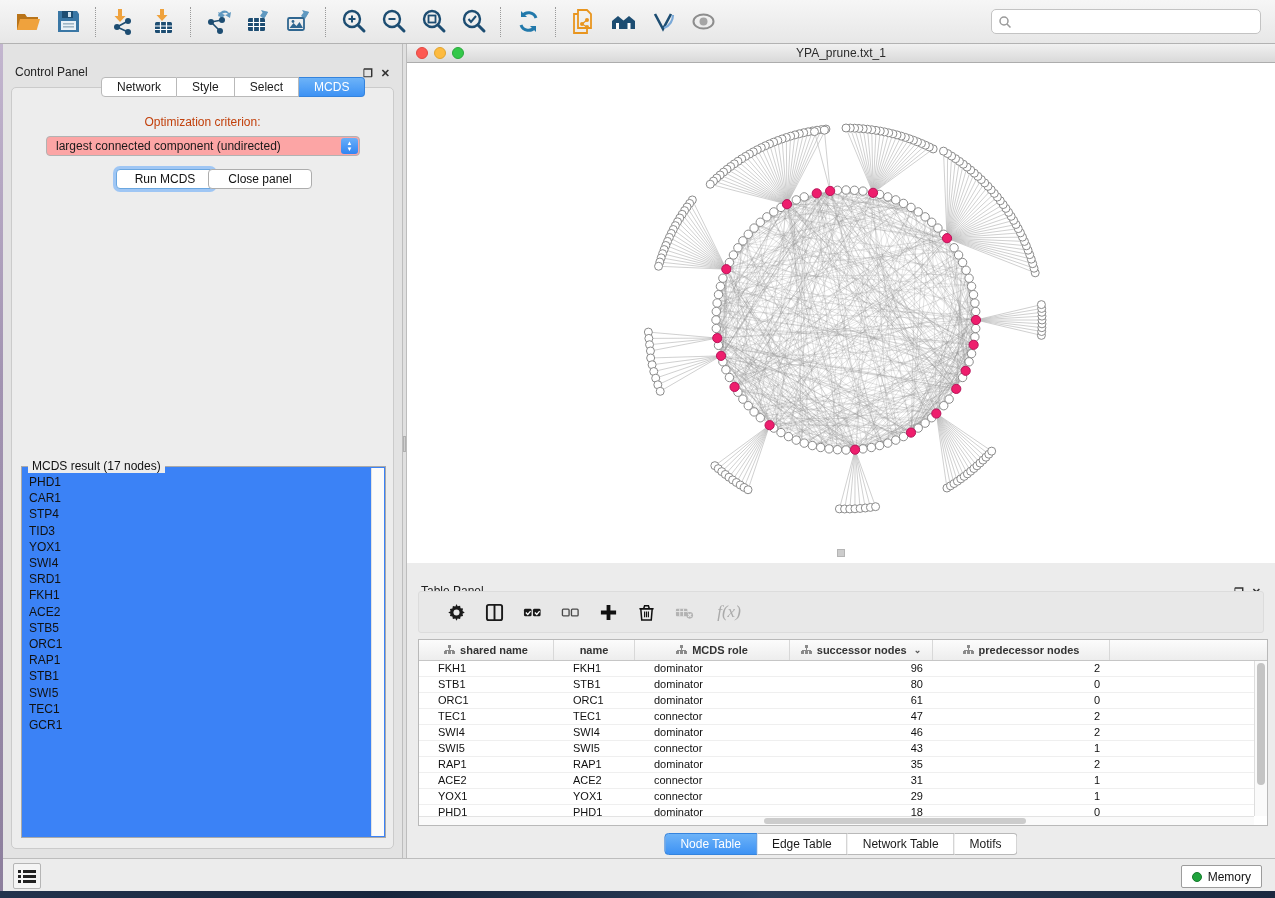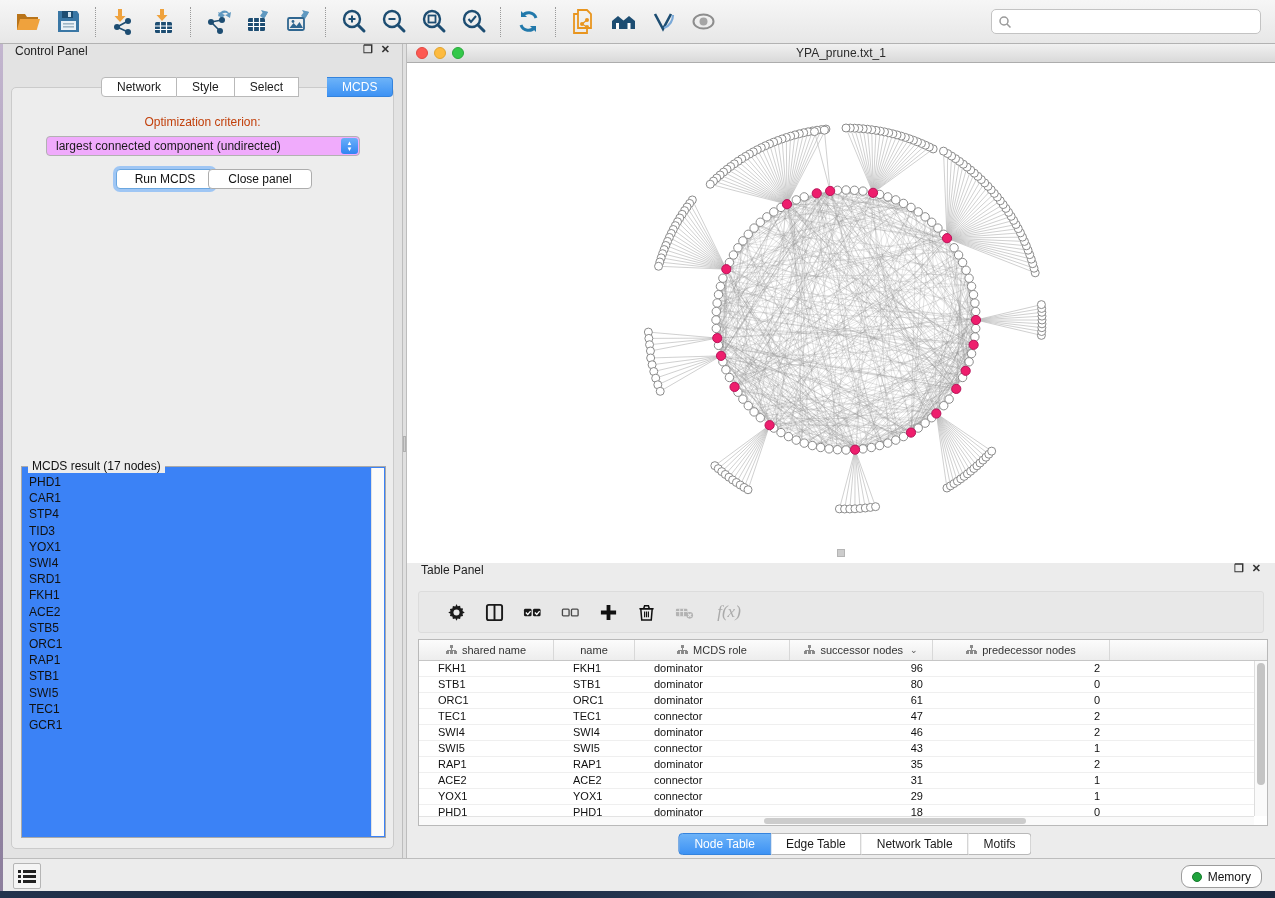--- a/index.html
+++ b/index.html
@@ -20,36 +20,36 @@
   .search-box input { border:none; outline:none; flex:1; font-size:12px; font-family:"Liberation Sans",sans-serif; background:transparent; }
 
   
   .left-strip { position:absolute; left:0; top:44px; width:3px; height:847px;
     background:linear-gradient(#c3b6cf,#a293b1 40%,#8d7f9d); z-index:30; }
   .desktop-bottom { position:absolute; left:0; right:0; bottom:0; height:7px;
     background:linear-gradient(90deg,#23334d,#17253d 30%,#2c3d58 60%,#1b2940); z-index:30; }
 
   
   .control-panel { position:absolute; left:3px; top:44px; width:399px; height:814px; background:#e3e3e3; }
-  .panel-header { height:26px; display:flex; align-items:flex-start; padding:0 12px; }
+  .panel-header { height:26px; display:flex; align-items:flex-end; padding:0 12px;margin-top:9px; }
   .panel-title { font-size:12px; color:#222; }
   .panel-header .win-icons { margin-left:auto; display:flex; gap:8px; align-items:center; color:#333; }
   .wicon { font-size:11px; line-height:11px; font-weight:700; cursor:default; }
 
   .cp-tabs { position:absolute; left:79px; top:33px; height:20px; display:flex; z-index:3;padding-left:19px; }
   .seg-tab { padding:0 15px; height:20px; line-height:19px; background:#fff; border:1px solid #b9b9b9;
     border-left-width:0; font-size:12px; color:#1a1a1a; cursor:default; }
   .seg-tab:first-child { border-left-width:1px; border-radius:4px 0 0 4px; }
   .seg-tab:last-child { border-radius:0 4px 4px 0; }
-  .seg-tab.selected { background:linear-gradient(#6db3f8,#3d92f4); border-color:#3483dd; color:#fff;margin-left:28px; }
+  .seg-tab.selected { background:linear-gradient(#6db3f8,#3d92f4); border-color:#3483dd; color:#fff; }
 
   .cp-card { position:absolute; left:8px; top:43px; width:383px; height:762px;
     background:#ededed; border:1px solid #cbcbcb; border-radius:5px; }
   .opt-label { position:absolute; top:27px; width:100%; text-align:center; font-size:12px; color:#c2410c; }
-  .criterion-select { position:absolute; left:34px; top:48px; width:314px; height:20px; background:#f0abfc;
+  .criterion-select { position:absolute; left:34px; top:48px; width:314px; height:20px; background:#fca5a5;
     border:1px solid #b2b2b2; border-radius:4px; display:flex; align-items:center; padding:0 22px 0 9px; cursor:default; }
   .criterion-select .sel-text { font-size:12px; white-space:nowrap; }
   .stepper { position:absolute; right:1px; top:1px; width:17px; height:16px; border-radius:3px;
     background:linear-gradient(#69aff9,#3185f2); display:flex; flex-direction:column; align-items:center; justify-content:center; }
   .stepper span { color:#fff; font-size:6px; line-height:6px; }
   .cp-buttons { position:absolute; top:81px; left:0; width:100%; }
   .mac-btn { position:absolute; height:20px; background:#fff; border:1px solid #adadad; border-radius:4px;
     font-size:12px; font-family:"Liberation Sans",sans-serif; color:#111; cursor:default; }
   .btn-run { left:84px; width:98px; box-shadow:0 0 0 3px rgba(95,165,250,.55); border-color:#6ba7e0;margin-left:20px; }
   .btn-close { left:196px; width:104px; }
@@ -84,40 +84,40 @@
   .tp-toolbar { position:absolute; left:11px; top:28px; right:11px; height:42px; background:#e8e8e8;
     border:1px solid #dcdcdc; border-radius:3px; display:flex; align-items:center; padding-left:18px; gap:0; }
   .tp-tool { width:38px; height:34px; display:flex; align-items:center; justify-content:center; background:none; border:none; }
   .tp-tool svg { width:19px; height:19px; }
   .fx-label { font-family:"Liberation Serif", serif; font-style:italic; font-size:17px; color:#aaa; }
 
   .tp-table { position:absolute; left:11px; top:76px; right:7px; bottom:32px; background:#fff; border:1px solid #b9b9b9; }
   .t-header { display:grid; grid-template-columns:135px 81px 155px 143px 177px 1fr; height:21px;
     background:linear-gradient(#fcfcfc,#ededed); border-bottom:1px solid #c6c6c6; }
   .t-hcell { display:flex; align-items:center; justify-content:center; gap:5px; font-size:11px; color:#333;
-    border-right:1px solid #d8d8d8; overflow:hidden; cursor:default; }
+    border-right:1px solid #d8d8d8; overflow:hidden; cursor:default;font-weight:bold; }
   .t-hcell .sort { font-size:9px; color:#555; margin-left:2px; }
   .t-body { position:absolute; top:21px; left:0; right:13px; bottom:9px; overflow:hidden; }
   .t-row { display:grid; grid-template-columns:135px 81px 155px 143px 177px 1fr; height:16px; border-bottom:1px solid #efefef; }
   .t-cell { font-size:11px; color:#111; line-height:15px; padding-left:19px; white-space:nowrap; overflow:hidden; }
   .t-cell.num { text-align:right; padding-left:0; padding-right:10px; }
   .t-vscroll { position:absolute; top:21px; right:0; bottom:9px; width:13px; background:#fafafa; border-left:1px solid #ddd; }
   .t-vthumb { position:absolute; top:2px; left:2px; width:8px; height:122px; background:#c4c4c4; border-radius:5px; }
   .t-hscroll { position:absolute; left:0; right:13px; bottom:0; height:9px; background:#fafafa; border-top:1px solid #e3e3e3; }
   .t-hthumb { position:absolute; left:345px; top:1px; width:262px; height:6px; background:#cccccc; border-radius:3px; }
 
   .tp-tabs { position:absolute; bottom:3px; left:50%; transform:translateX(-50%); display:flex; height:22px; z-index:3; }
   .tp-tabs .seg-tab { height:22px; line-height:21px; }
 
   
   .status-bar { position:absolute; left:3px; right:0; top:858px; height:33px; background:#ececec; border-top:1px solid #bdbdbd; z-index:15; }
   .list-btn { position:absolute; left:10px; top:4px; width:28px; height:26px; background:#f5f5f5;
     border:1px solid #b5b5b5; border-radius:2px; display:flex; align-items:center; justify-content:center; }
   .memory-btn { position:absolute; right:13px; top:6px; height:23px; background:#fff; border:1px solid #9c9c9c;
-    border-radius:9px; display:flex; align-items:center; gap:6px; padding:0 10px; font-size:12px; color:#111; }
+    border-radius:2px; display:flex; align-items:center; gap:6px; padding:0 10px; font-size:12px; color:#111; }
   .mem-dot { width:10px; height:10px; border-radius:50%; background:#1fa33c; border:1px solid #157a2c; }
 
   .hdr-tree-icon { flex:0 0 auto; }
 </style>
 </head>
 <body>
 
 <div id="app">
 
   <div class="toolbar">

